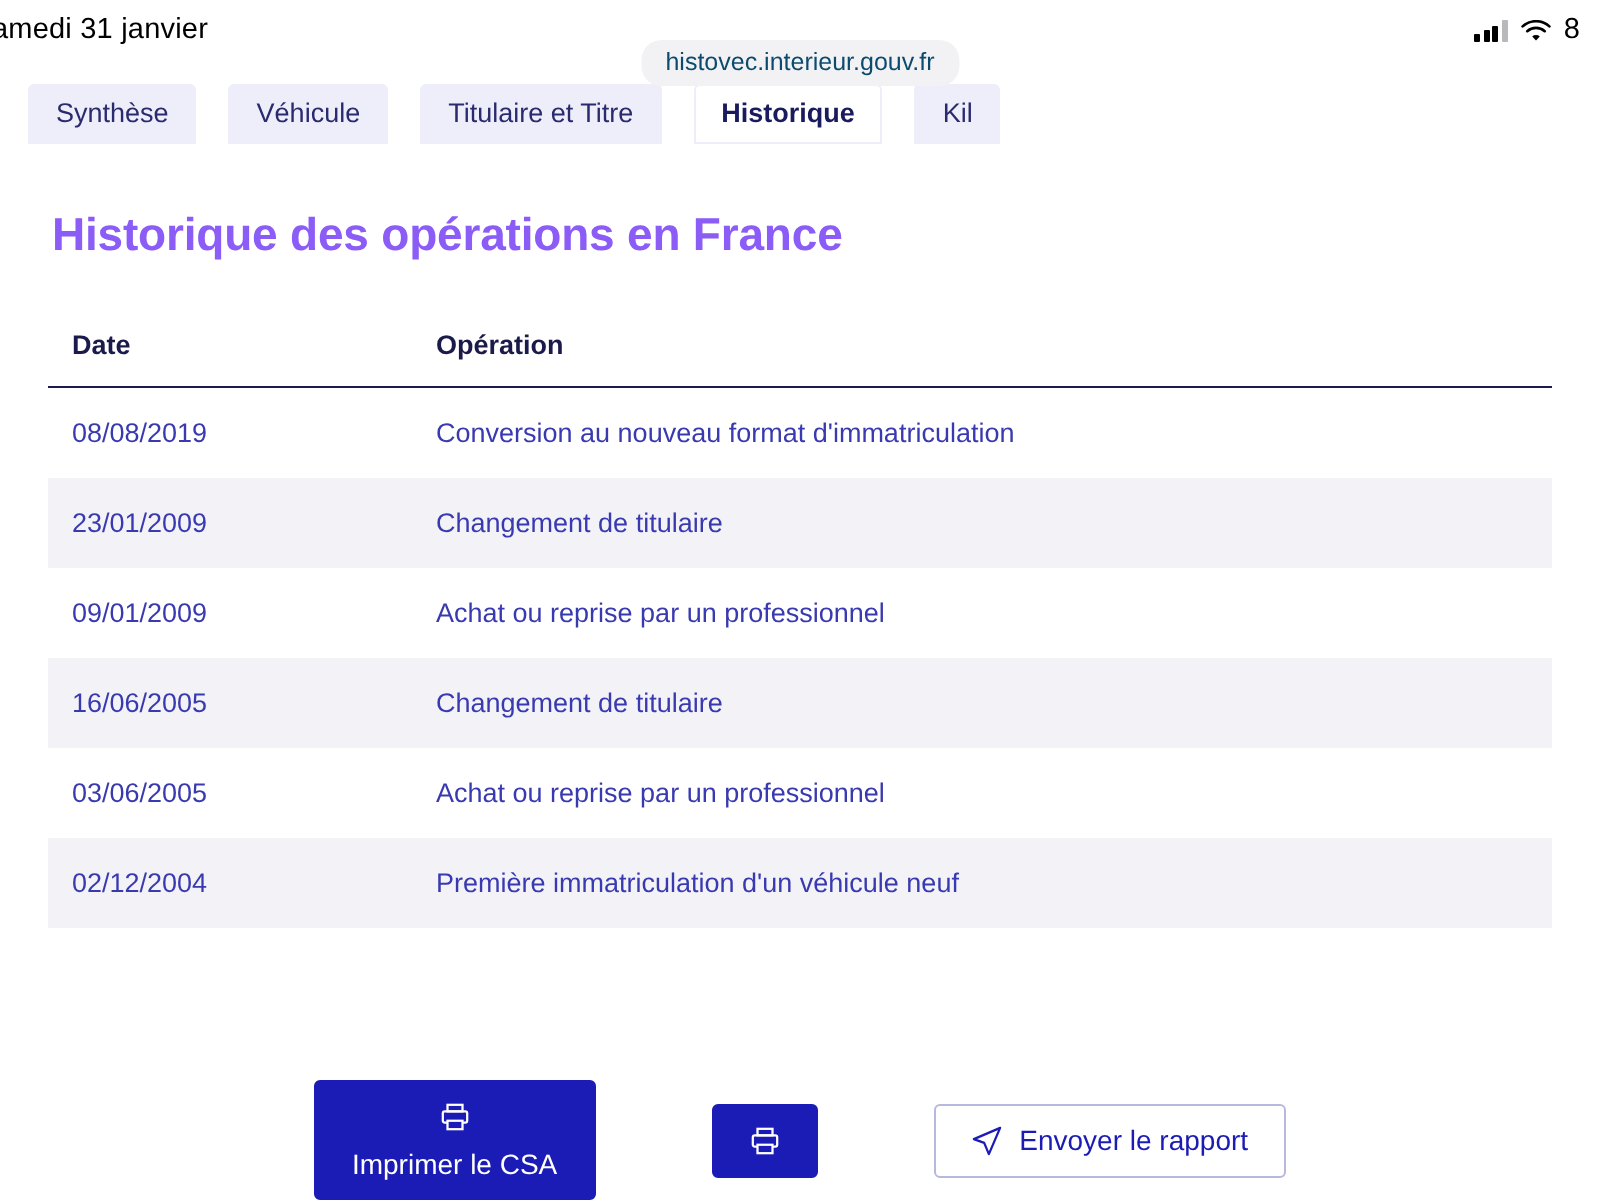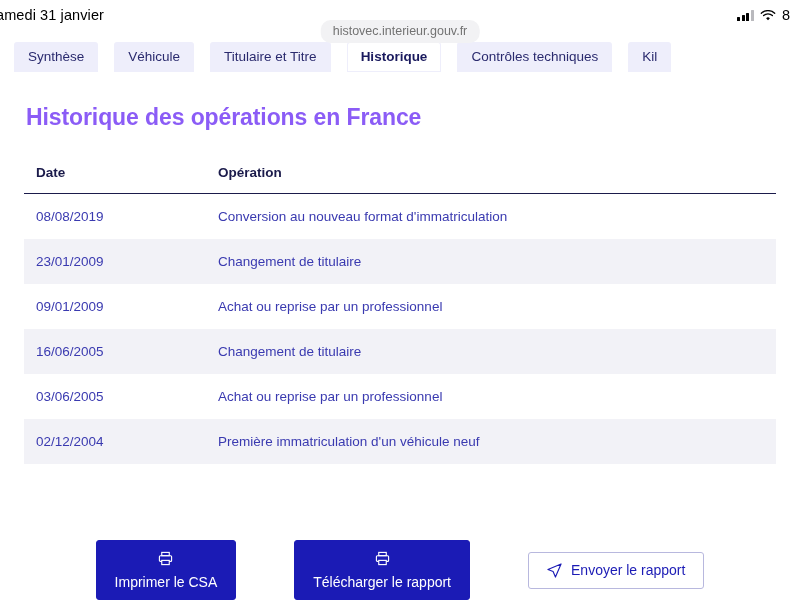--- a/index.html
+++ b/index.html
@@ -56,21 +56,21 @@
   
   .urlbar {
     position: absolute;
     top: 20px;
     left: 50%;
     transform: translateX(-50%);
     background: #f2f2f4;
     border-radius: 10px;
     padding: 4px 12px 5px;
     font-size: 12.5px;
-    color: #737373;
+    color: #0c4a6e;
     white-space: nowrap;
     z-index: 5;
     text-align: right;
   }
 
   
   .tabbar {
     position: relative;
     display: flex;
     align-items: flex-end;
@@ -195,21 +195,20 @@
   </span>
 </div>
 
 <div class="urlbar">histovec.interieur.gouv.fr</div>
 
 <div class="tabbar">
   <div class="tab">Synthèse</div>
   <div class="tab">Véhicule</div>
   <div class="tab">Titulaire et Titre</div>
   <div class="tab active">Historique</div>
-  <div class="tab">Contrôles techniques</div>
   <div class="tab">Kil</div>
 </div>
 
 <div class="content">
   <h1 class="page-title">Historique des opérations en France</h1>
 
   <table class="ops">
     <thead>
       <tr>
         <th class="col-date">Date</th>
@@ -258,21 +257,20 @@
   </div>
 
   <div class="btn primary">
     <span>
       <svg width="15" height="15" viewBox="0 0 16 16" fill="none" stroke="#ffffff" stroke-width="1.2">
         <rect x="4" y="1.5" width="8" height="3.5"></rect>
         <rect x="1.5" y="5" width="13" height="6" rx="1"></rect>
         <rect x="4" y="10" width="8" height="4.5" fill="#1b1bb5"></rect>
       </svg>
     </span>
-    <span>Télécharger le rapport</span>
   </div>
 
   <div class="btn outline">
     <span>
       <svg width="15" height="15" viewBox="0 0 16 16">
         <path d="M15 1L1 7l5.5 2L9 15l6-14z" fill="none" stroke="#1b1bb5" stroke-width="1.2" stroke-linejoin="round"></path>
       </svg>
     </span>
     <span>Envoyer le rapport</span>
   </div>

